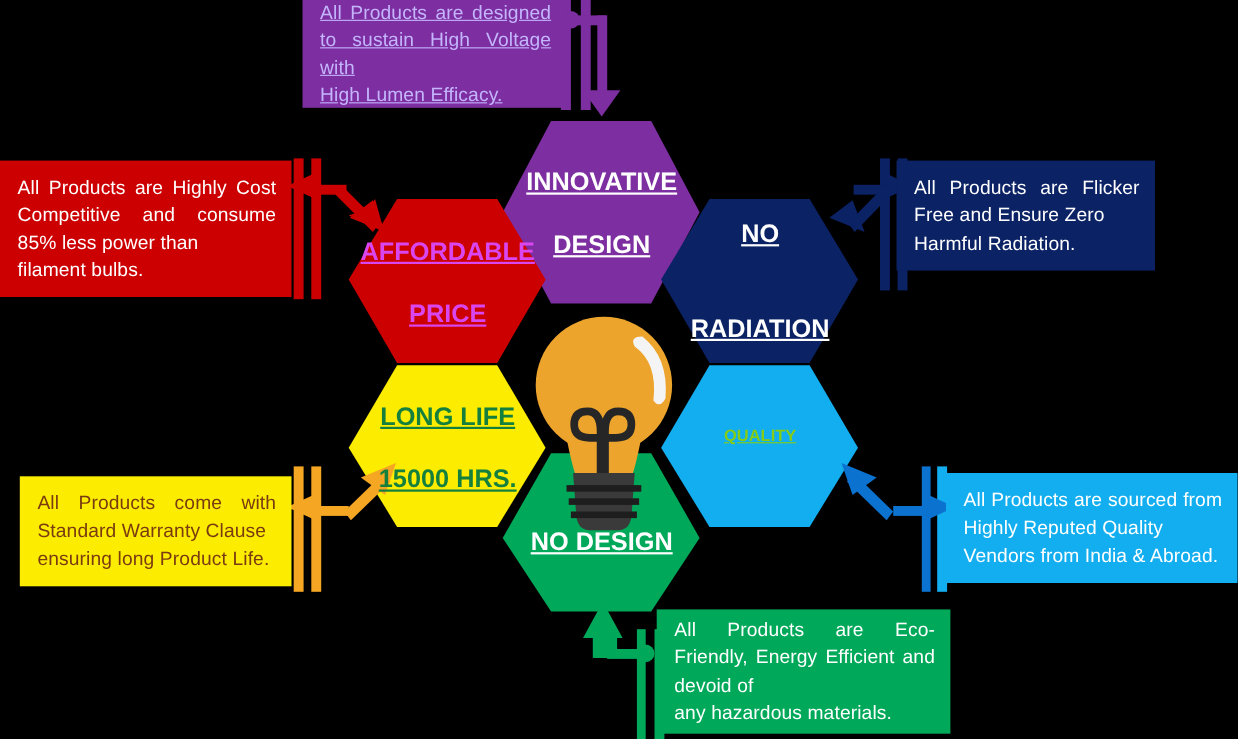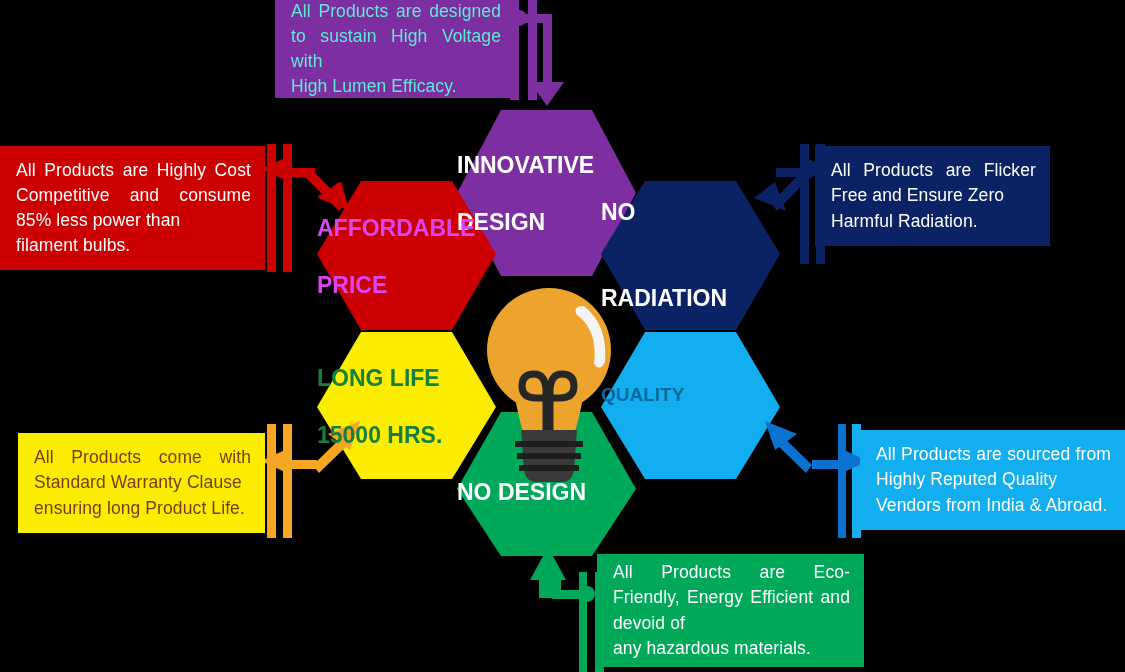--- a/index.html
+++ b/index.html
@@ -18,22 +18,24 @@
   .cbox p{
     margin:0;width:100%;
     font-size:17.5px;line-height:1.44;
     text-align:justify;
     letter-spacing:.1px;
   }
   .cbox p .lastline{ display:block; text-align:left; }
   .hexlabel{
     position:absolute;
     display:flex;align-items:center;justify-content:center;
+    text-align:center;
     font-weight:bold;
     pointer-events:none;
+    text-decoration:underline;
   }
   .hexlabel span{display:block;width:100%;}
 </style>
 </head>
 <body>
 
 <div id="stage">
 
   <svg id="svglayer" viewBox="0 0 1125 672">
 
@@ -170,34 +172,34 @@
     </span>
   </div>
 
   <div class="hexlabel" style="left:317px;top:363px;width:180px;height:88px;color:#15803d;font-size:23px;line-height:1.25;">
     <span>
       <span>LONG LIFE</span><br>
       <span>15000 HRS.</span>
     </span>
   </div>
 
-  <div class="hexlabel" style="left:601px;top:363px;width:180px;height:88px;color:#0369a1;font-size:19px;line-height:1.25;">
+  <div class="hexlabel" style="left:601px;top:363px;width:180px;height:88px;color:#84cc16;font-size:15px;line-height:1.25;">
     <span>
       <span>QUALITY</span><br>
     </span>
   </div>
 
   <div class="hexlabel" style="left:457px;top:468px;width:180px;height:48px;color:#FFFFFF;font-size:23px;line-height:1.25;">
     <span>
       <span>NO DESIGN</span>
     </span>
   </div>
 
   <div class="cbox" style="left:275px;top:0px;width:240px;height:98px;background:#7D2EA0;">
-    <p style="color:#5eead4;">
+    <p style="color:#c4b5fd;text-decoration:underline;">
       <span>All Products are designed to sustain High Voltage with</span>
       <span class="lastline">High Lumen Efficacy.</span>
     </p>
   </div>
 
   <div class="cbox" style="left:0px;top:146px;width:265px;height:124px;background:#CC0000;">
     <p style="color:#FFFFFF;">
       <span>All Products are Highly Cost Competitive and consume 85% less power than</span>
       <span class="lastline">filament bulbs.</span>
     </p>

